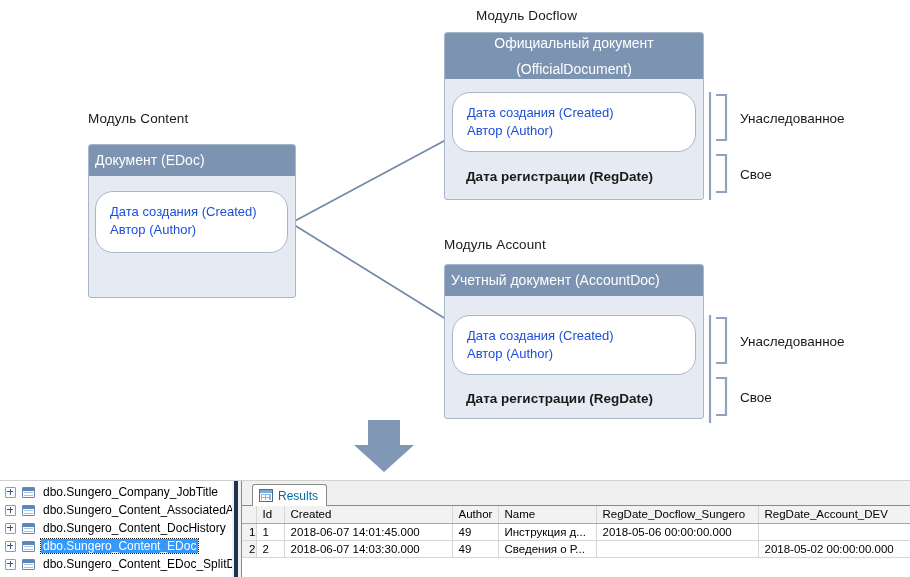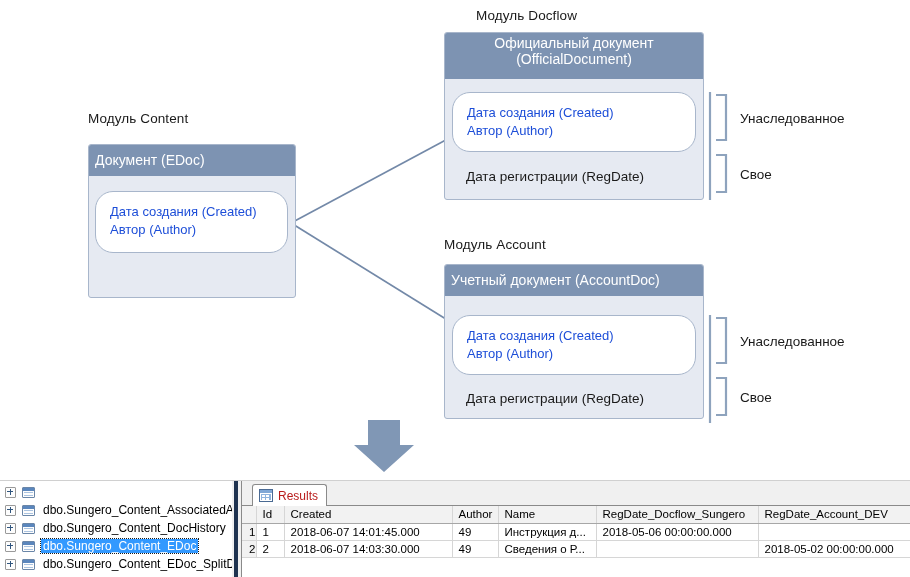--- a/index.html
+++ b/index.html
@@ -16,30 +16,30 @@
     position:absolute;font-size:13.5px;color:#1a1a1a;white-space:nowrap;letter-spacing:0.1px;
   }
 
   .entity{
     position:absolute;background:#e6eaf2;border:1px solid #a8b6cb;
     border-radius:3px;box-sizing:border-box;
   }
   .entity .hdr{
     background:#7d93b2;color:#ffffff;font-size:14px;text-align:center;
     border-radius:2px 2px 0 0;box-sizing:border-box;
-    display:flex;align-items:center;justify-content:flex-start;line-height:1.15;
+    display:flex;align-items:center;justify-content:space-between;line-height:1.15;
     padding:2px 6px;
   }
   .inner-box{
     position:absolute;background:#ffffff;border:1.4px solid #a8b6cb;border-radius:18px;
     box-sizing:border-box;font-size:13px;color:#1d4ed8;line-height:1.35;
     padding:11px 0 0 14px;
   }
   .own-field{
-    position:absolute;font-size:13.5px;color:#1a1a1a;white-space:nowrap;
+    position:absolute;font-size:13.5px;color:#1a1a1a;white-space:nowrap;font-weight:bold;
   }
 
   .brace-label{position:absolute;font-size:13.5px;color:#1a1a1a;white-space:nowrap;}
 
   
   .ssms{
     position:absolute;left:0;top:480px;width:910px;height:97px;
     background:#ffffff;border-top:1px solid #d0d0d0;
     font-family:"Liberation Sans","DejaVu Sans",sans-serif;
     overflow:hidden;
@@ -79,21 +79,21 @@
   .grid-pane{
     position:absolute;left:241px;top:0;width:669px;height:97px;background:#ffffff;
     border-left:1px solid #8a8a8a;box-sizing:border-box;
   }
   .tabstrip{
     position:absolute;left:0;top:0;height:25px;width:100%;
     background:#f0f0f0;border-bottom:1px solid #8a8a8a;box-sizing:border-box;
   }
   .tab{
     position:absolute;top:3px;height:22px;display:flex;align-items:center;
-    padding:0 8px 0 6px;font-size:12px;color:#b91c1c;box-sizing:border-box;
+    padding:0 8px 0 6px;font-size:12px;color:#0369a1;box-sizing:border-box;
     border:1px solid #8a8a8a;border-bottom:none;border-radius:3px 3px 0 0;
     background:#ffffff;
   }
   .tab.inactive{background:#eceaea;top:4px;height:21px;margin-top:48px;}
   .tab .ic{width:14px;height:13px;margin-right:5px;flex:0 0 auto;position:relative;}
   .ic-grid{border:1px solid #4a6a93;background:#fff;box-sizing:border-box;}
   .ic-grid:before{content:"";position:absolute;left:0;top:0;right:0;height:3px;background:#7fa7d6;}
   .ic-grid:after{
     content:"";position:absolute;left:1px;top:4px;right:1px;bottom:1px;
     background:
@@ -187,20 +187,21 @@
   <div class="brace-label" style="left:740px;top:334px;">Унаследованное</div>
   <div class="brace-label" style="left:740px;top:390px;">Свое</div>
 </div>
 
 <div class="ssms">
 
   <div class="tree">
     <div class="tree-row">
       <span class="expander"></span>
       <span class="tbl-icon"></span>
+      <span class="lbl">dbo.Sungero_Company_JobTitle</span>
     </div>
     <div class="tree-row">
       <span class="expander"></span>
       <span class="tbl-icon"></span>
       <span class="lbl">dbo.Sungero_Content_AssociatedA</span>
     </div>
     <div class="tree-row">
       <span class="expander"></span>
       <span class="tbl-icon"></span>
       <span class="lbl">dbo.Sungero_Content_DocHistory</span>

